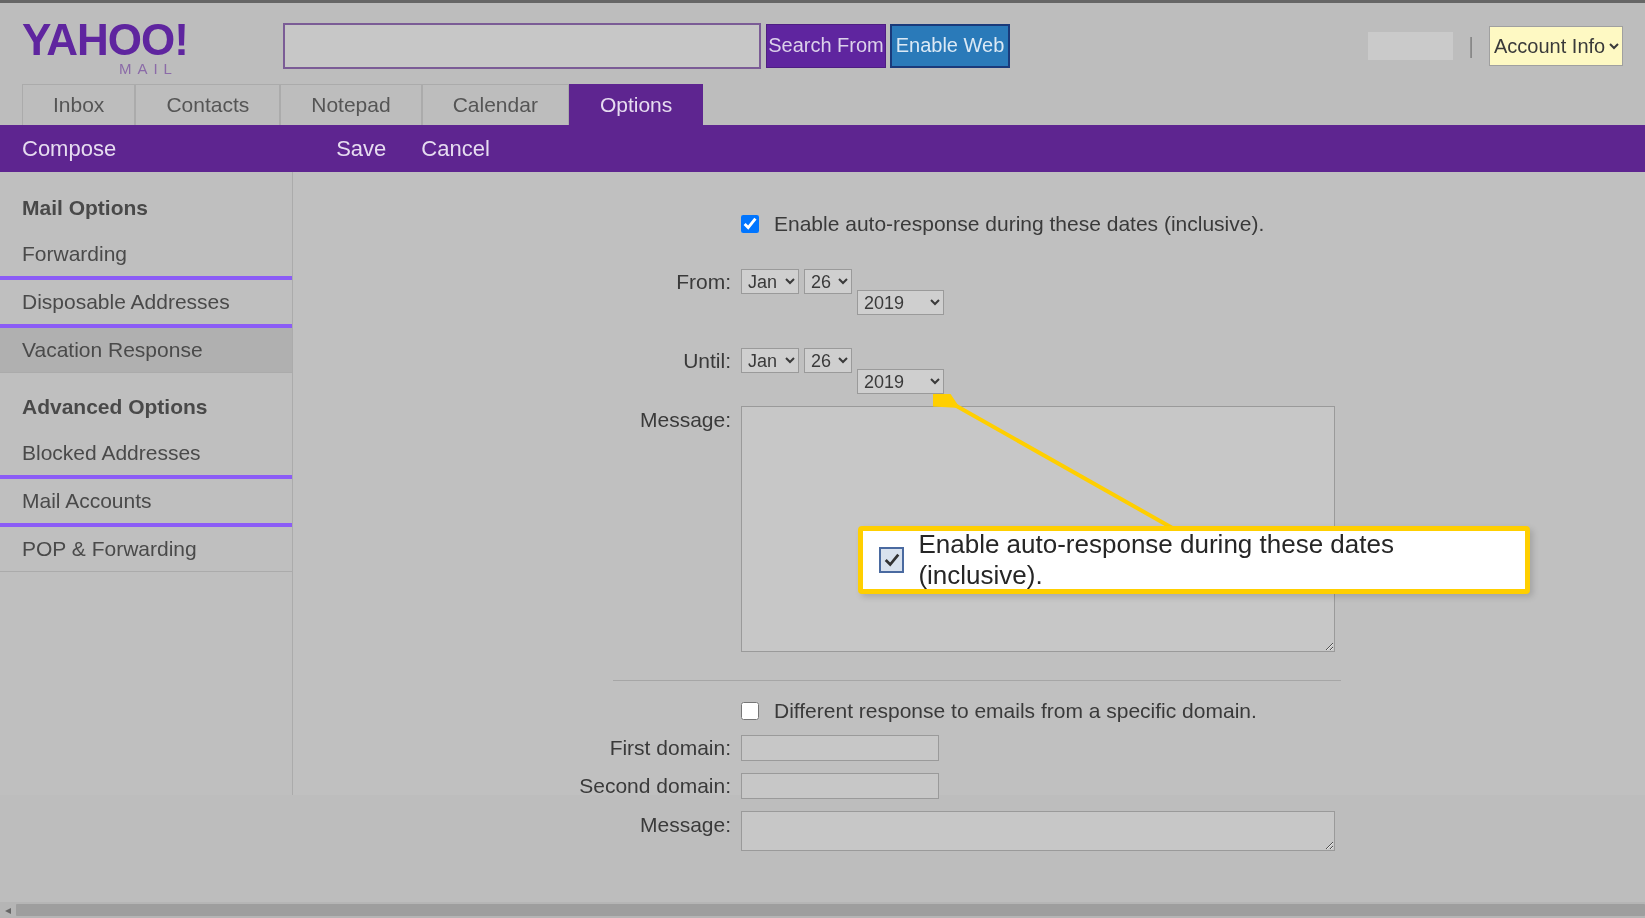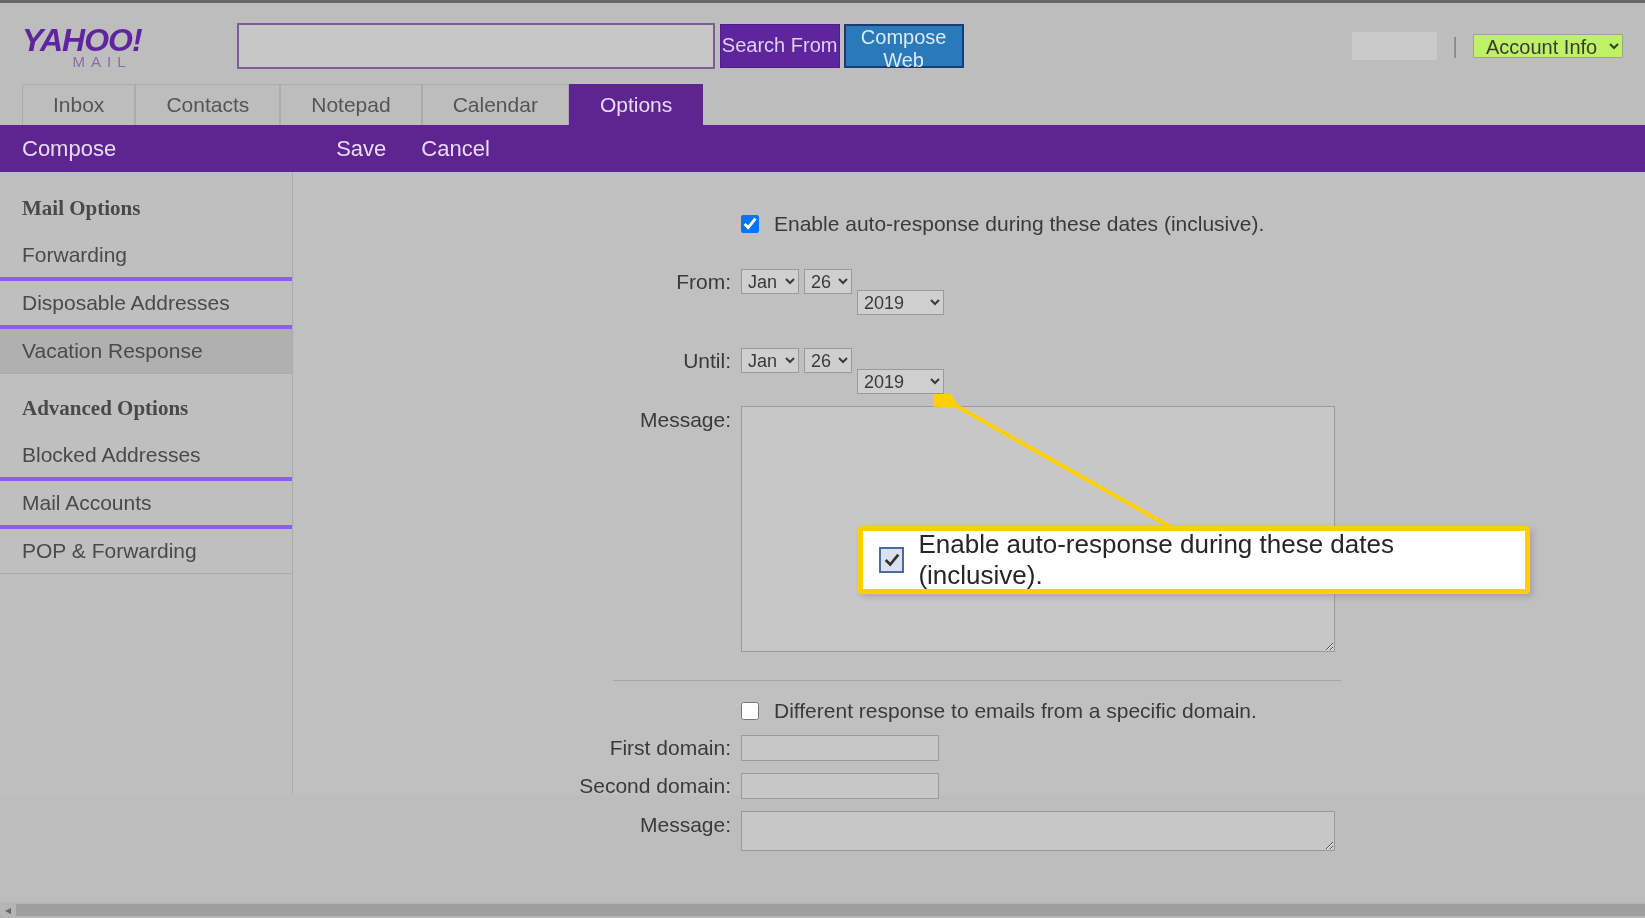--- a/index.html
+++ b/index.html
@@ -4,48 +4,48 @@
   <style>
     * { box-sizing: border-box; margin: 0; padding: 0; font-family: Arial, Helvetica, sans-serif; }
     body { background: #bdbdbd; width: 1645px; height: 918px; overflow: hidden; position: relative; }
     
     .viewport { position: relative; width: 1645px; height: 918px; }
     .app-frame { position: absolute; left: 0; top: 0; right: 0; bottom: 0; border-top: 3px solid #666; background: #bdbdbd; }
     
     
     .top-bar { position: relative; height: 85px; display: flex; align-items: center; padding: 0 22px; }
     .logo { position: relative; margin-right: 95px; }
-    .logo-main { font-family: Georgia, 'Times New Roman', serif; font-style: italic; font-weight: 700; color: #5f259f; font-size: 32px; letter-spacing: -1px; }
+    .logo-main { font-family: Georgia, 'Times New Roman', serif; font-weight: 700; color: #5f259f; font-size: 44px; letter-spacing: -1px; }
     .logo-main .bang { color: #5f259f; }
     .logo-sub { text-align: right; color: #8b6ba8; font-size: 15px; letter-spacing: 6px; margin-top: -6px; padding-right: 10px; }
     
     .search-wrap { display: flex; align-items: center; }
     .search-input { width: 478px; height: 46px; border: 2px solid #7b5c96; background: #c7c7c7; padding: 0 10px; font-size: 18px; }
     .btn-search-mail { width: 120px; height: 44px; margin-left: 5px; background: #5f259f; color: #dcd2ea; border: 1px solid #4e1e82; font-size: 20px; cursor: pointer; }
     .btn-search-web { width: 120px; height: 44px; margin-left: 4px; background: #2a7ab9; color: #dbe9f5; border: 2px solid #1a3a7a; font-size: 20px; cursor: pointer; }
     
     .account-area { margin-left: auto; display: flex; align-items: center; gap: 15px; }
     .avatar-box { width: 85px; height: 28px; background: #cacaca; }
     .account-sep { color: #888; font-size: 22px; }
-    .account-select { height: 24px; font-size: 20px; color: #3a3a3a; background: #bef264; border: 1px solid #a0a0a0; padding: 0 8px; }
+    .account-select { height: 40px; font-size: 20px; color: #3a3a3a; background: #fef9c3; border: 1px solid #a0a0a0; padding: 0 0; }
     
     
     .tabs-row { display: flex; align-items: flex-end; padding-left: 22px; height: 37px; }
     .tab { padding: 8px 30px; color: #555; background: #bdbdbd; border: 1px solid #ababab; border-bottom: none; font-size: 21px; cursor: pointer; margin-right: 0; }
     .tab.active { background: #5e2590; color: #e6dcf0; border-color: #5e2590; }
     
     
     .purple-bar { height: 47px; background: #5e2590; display: flex; align-items: center; padding-left: 22px; gap: 35px; }
     .purple-bar .compose { color: #e6dcf0; font-size: 22px; cursor: pointer; margin-right: 185px; }
     .purple-bar .save, .purple-bar .cancel { color: #e6dcf0; font-size: 22px; cursor: pointer; }
     
     
     .content-row { display: flex; height: 623px; }
     .sidebar { width: 293px; background: #bfbfbf; border-right: 1px solid #ababab; padding-top: 20px; }
-    .sb-hdr { font-weight: bold; color: #494949; font-size: 21px; padding: 4px 22px 12px; font-family: Liberation Serif, serif; }
+    .sb-hdr { font-weight: bold; color: #494949; font-size: 21px; padding: 4px 22px 12px; }
     .sb-item { color: #4a4a4a; font-size: 21px; padding: 10px 22px; cursor: pointer; border-top: 4px solid #8b5cf6; }
     .sb-item.first { border-top: none; }
     .sb-item.selected { background: #b0b0b0; }
     .sb-group { border-bottom: 1px solid #ababab; margin-bottom: 18px; }
     .sb-group:last-child { border-bottom: 1px solid #ababab; }
     
     .main-pane { flex: 1; position: relative; background: #c0c0c0; padding: 40px 0 0 0; }
     
     .form-row { display: flex; align-items: center; margin-bottom: 12px; }
     .form-label { width: 448px; text-align: right; padding-right: 10px; color: #3a3a3a; font-size: 21px; }
@@ -88,21 +88,21 @@
     <div class="top-bar">
       <div class="logo">
         <div class="logo-main">
           <span>YAHOO</span><span class="bang">!</span>
         </div>
         <div class="logo-sub">MAIL</div>
       </div>
       <div class="search-wrap">
         <input type="text" class="search-input" style="">
         <button class="btn-search-mail">Search From</button>
-        <button class="btn-search-web">Compose Web</button>
+        <button class="btn-search-web">Enable Web</button>
       </div>
       <div class="account-area">
         <div class="avatar-box"></div>
         <span class="account-sep">|</span>
         <select class="account-select">
           <option>Account Info</option>
         </select>
       </div>
     </div>
 

